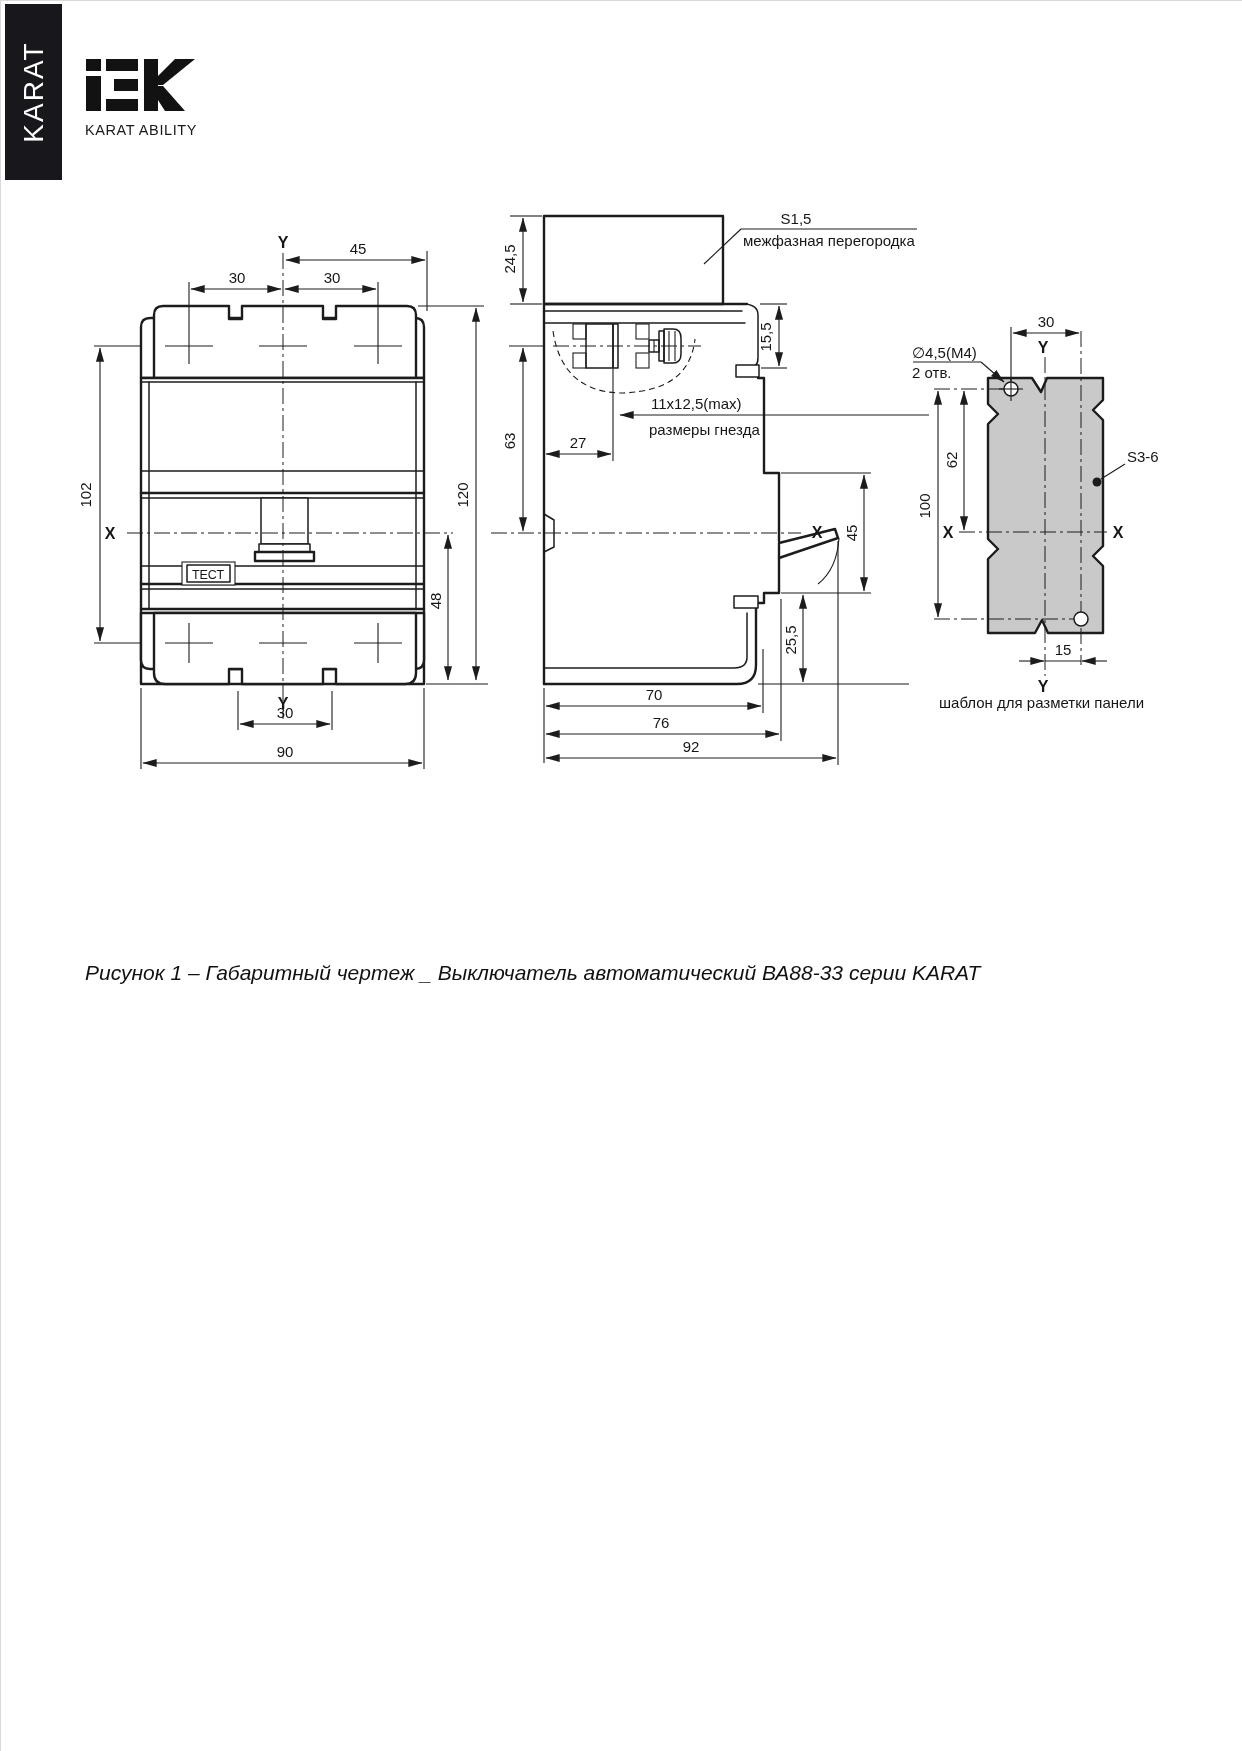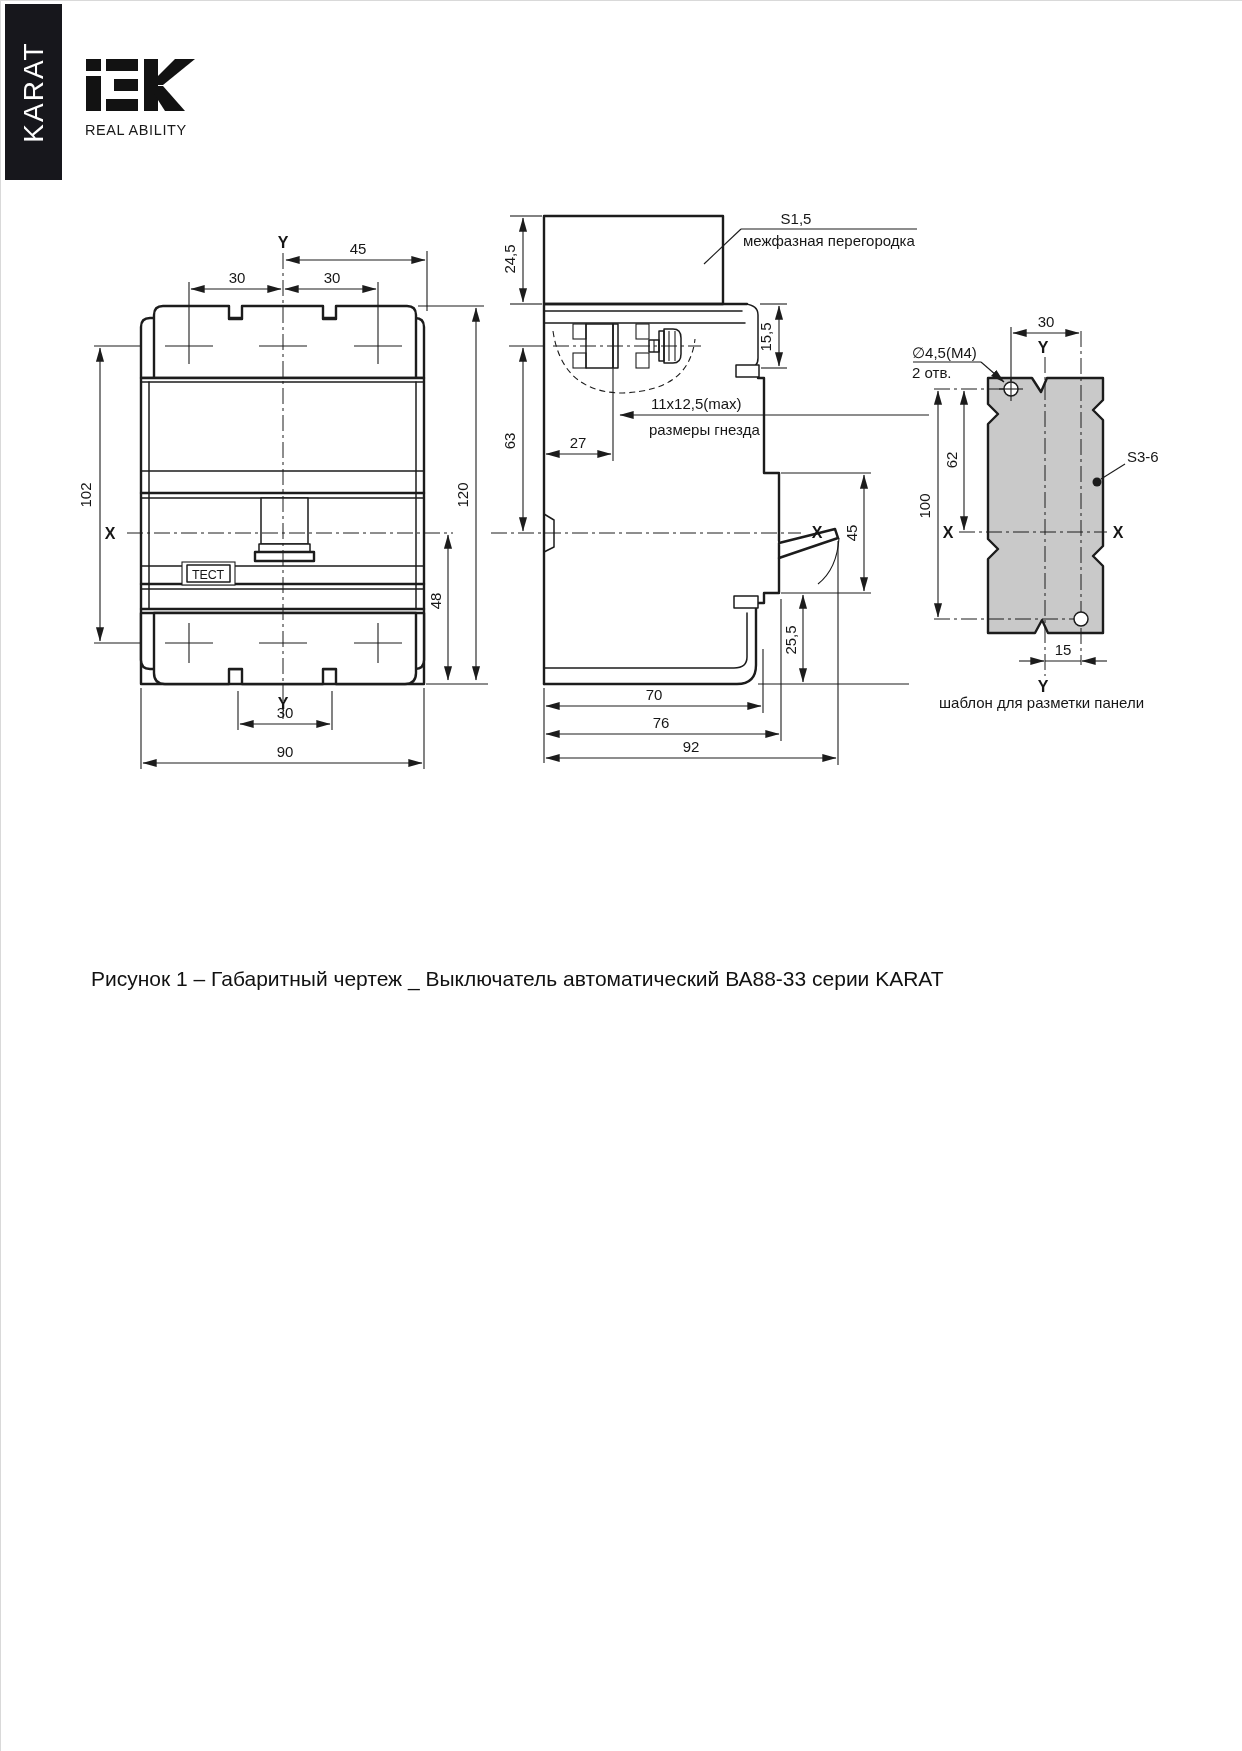--- a/index.html
+++ b/index.html
@@ -4,21 +4,21 @@
 <style>
   html,body{margin:0;padding:0;background:#e8e8e8;}
   .page{position:relative;width:1242px;height:1751px;background:#fff;border:1px solid #d9d9d9;
         font-family:"Liberation Sans",sans-serif;overflow:hidden;}
   .karat-bar{position:absolute;left:4px;top:3px;width:57px;height:176px;background:#17171c;}
   .karat-text{position:absolute;left:50%;top:50%;transform:translate(-50%,-50%) rotate(-90deg);
         color:#fff;font-size:28px;letter-spacing:2px;font-weight:400;white-space:nowrap;}
   .logo{position:absolute;left:84px;top:56px;width:110px;height:57px;}
   .tagline{position:absolute;left:84px;top:121px;font-size:14.5px;letter-spacing:0.6px;color:#1a1a1a;}
   .drawing{position:absolute;left:0;top:175px;width:1242px;height:610px;}
-  .fig-caption{position:absolute;left:80px;top:956px;font-size:21px;color:#111;margin:10px;white-space:nowrap;}
+  .fig-caption{position:absolute;left:80px;top:956px;font-size:21px;color:#111;margin:4px;white-space:nowrap;font-style:italic;}
   
   .ol{fill:none;stroke:#1c1c1c;stroke-width:2.4;stroke-linejoin:round;stroke-linecap:round;}
   .om{fill:none;stroke:#1c1c1c;stroke-width:1.5;stroke-linejoin:round;stroke-linecap:round;}
   .tl{fill:none;stroke:#1c1c1c;stroke-width:1.1;}
   .cl{fill:none;stroke:#1c1c1c;stroke-width:1;stroke-dasharray:16 4 3 4;}
   .da{fill:none;stroke:#1c1c1c;stroke-width:1.1;stroke-dasharray:6 4;}
   .wf{fill:#fff;}
   .gf{fill:#c9c9c9;}
   .drawing text{fill:#161616;font-family:"Liberation Sans",sans-serif;}
   .dim{font-size:15px;}
@@ -39,21 +39,21 @@
       <rect x="1" y="2" width="15" height="12"></rect>
       <rect x="1" y="19" width="15" height="35"></rect>
       <rect x="21" y="2" width="32" height="12"></rect>
       <rect x="29" y="22" width="24" height="12"></rect>
       <rect x="21" y="42" width="32" height="12"></rect>
       <rect x="59" y="2" width="14" height="52"></rect>
       <polygon points="64,28 90,2 110,2 78,28"></polygon>
       <polygon points="64,29 78,29 100,54 80,54"></polygon>
     </g>
   </svg>
-  <div class="tagline">REAL ABILITY</div>
+  <div class="tagline">KARAT ABILITY</div>
 
   <svg class="drawing" viewBox="0 175 1242 610">
     <defs>
       <marker id="ma" viewBox="0 0 12 8" refX="11.5" refY="4" markerWidth="13" markerHeight="9" orient="auto-start-reverse">
           <path d="M0,0.6 L12,4 L0,7.4 Z" fill="#1c1c1c"></path>
         </marker>
       <pattern id="hp" patternUnits="userSpaceOnUse" width="5" height="5" patternTransform="rotate(45)">
         <line x1="0" y1="0" x2="0" y2="5" stroke="#1c1c1c" stroke-width="1.6"></line>
       </pattern>
     </defs>

